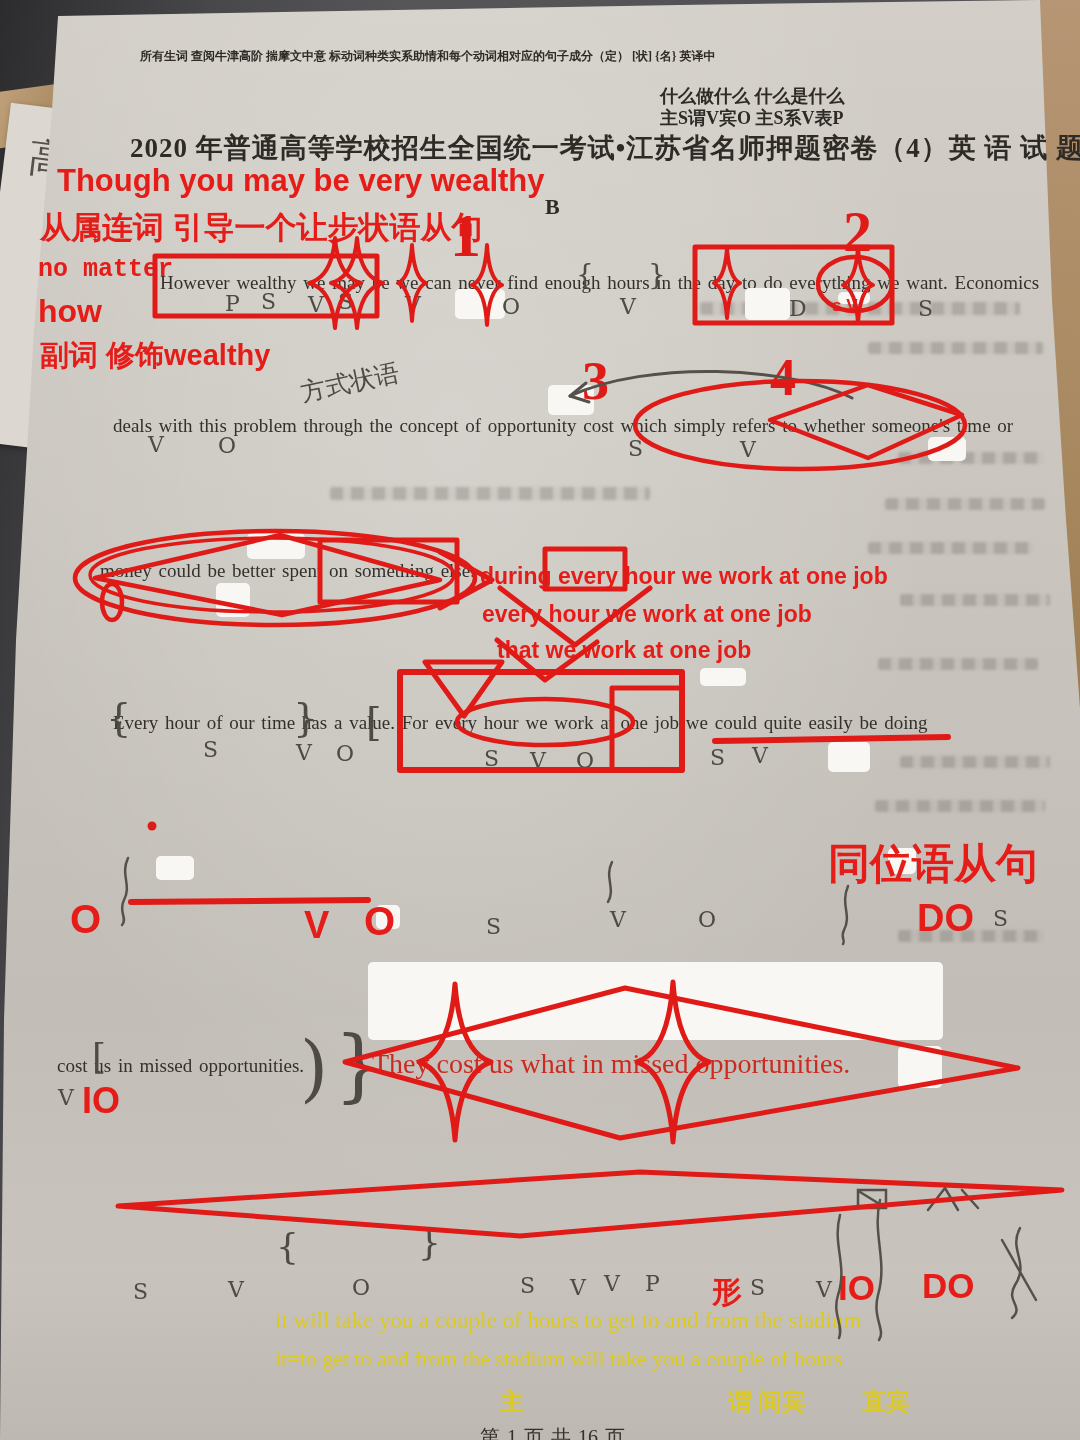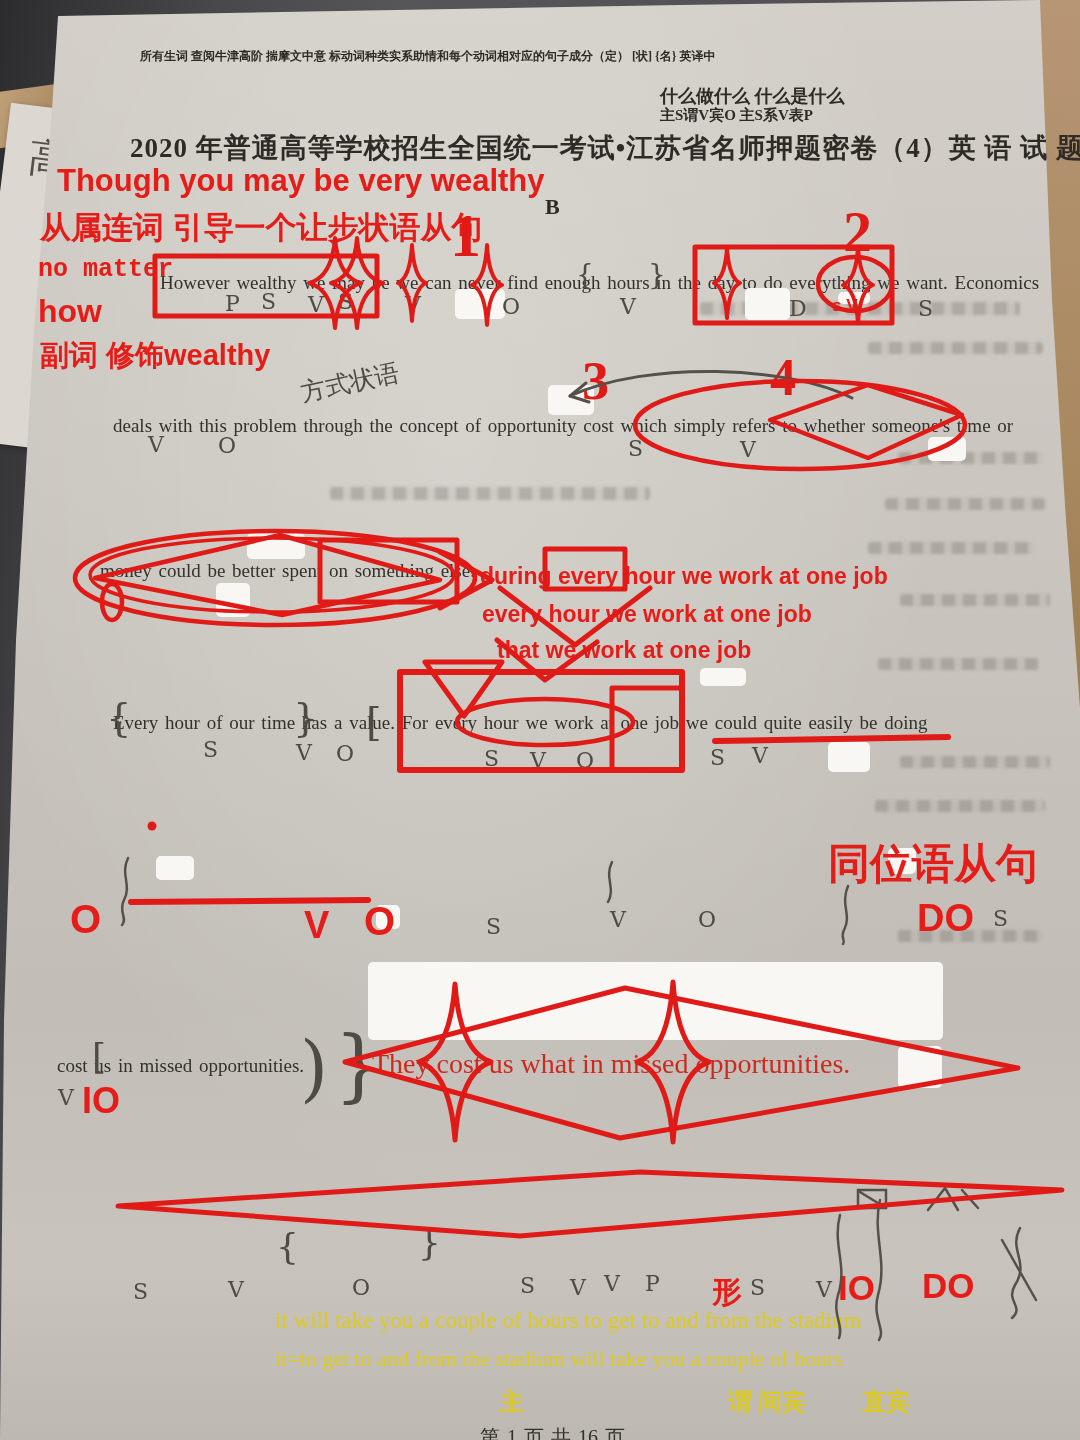--- a/index.html
+++ b/index.html
@@ -49,21 +49,21 @@
   <div class="bleed" style="left:885px;top:498px;width:160px;height:12px;"></div>
   <div class="bleed" style="left:868px;top:542px;width:165px;height:12px;"></div>
   <div class="bleed" style="left:900px;top:594px;width:150px;height:12px;"></div>
   <div class="bleed" style="left:878px;top:658px;width:160px;height:12px;"></div>
   <div class="bleed" style="left:900px;top:756px;width:150px;height:12px;"></div>
   <div class="bleed" style="left:875px;top:800px;width:170px;height:12px;"></div>
   <div class="bleed" style="left:898px;top:930px;width:145px;height:12px;"></div>
 
   <span class="abs cjk-bold" style="left:140px;top:48px;font-size:12px;text-align:right;">所有生词 查阅牛津高阶 揣摩文中意 标动词种类实系助情和每个动词相对应的句子成分（定） [状]  {名} 英译中</span>
   <span class="abs cjk-bold" style="left:660px;top:84px;font-size:18px;">什么做什么        什么是什么</span>
-  <span class="abs cjk-bold" style="left:660px;top:106px;font-size:15px;">主S谓V宾O      主S系V表P</span>
+  <span class="abs cjk-bold" style="left:660px;top:106px;font-size:18px;">主S谓V宾O      主S系V表P</span>
   <span class="abs cjk-bold" style="left:130px;top:130px;font-size:27px;letter-spacing:1px;">2020 年普通高等学校招生全国统一考试•江苏省名师押题密卷（4）英 语 试 题</span>
   <span class="abs cjk-bold" style="left:545px;top:194px;font-size:22px;">B</span>
 
   <span class="abs printed" style="left:160px;top:272px;">However wealthy we may be we can never find enough hours in the day to do everything we want. Economics</span>
   <span class="abs printed" style="left:113px;top:415px;">deals with this problem through the concept of opportunity cost which simply refers to whether someone's time or</span>
   <span class="abs printed" style="left:100px;top:560px;">money could be better spent on something else.</span>
   <span class="abs printed" style="left:113px;top:712px;">Every hour of our time has a value. For every hour we work at one job we could quite easily be doing</span>
   <span class="abs printed" style="left:57px;top:1055px;">cost us in missed opportunities.</span>
   <span class="abs printed" style="left:480px;top:1424px;font-size:20px;">第 1 页 共 16 页</span>
 

